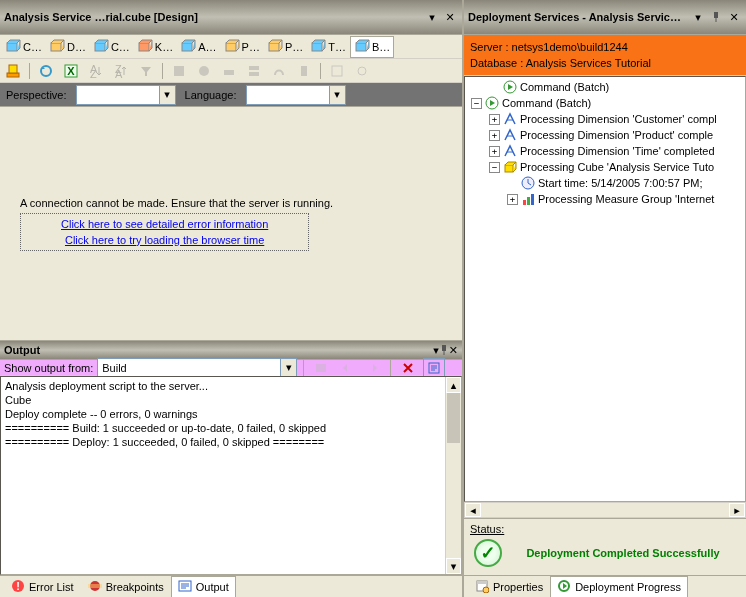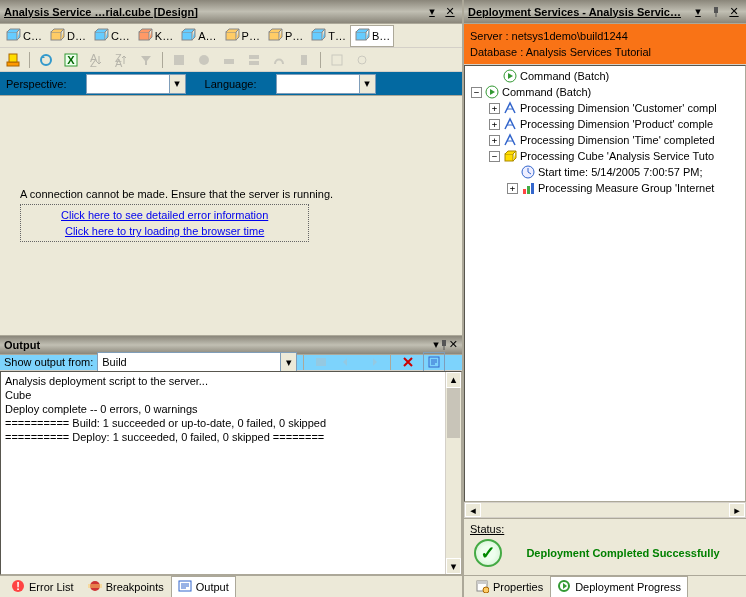--- a/index.html
+++ b/index.html
@@ -1,46 +1,46 @@
 <!DOCTYPE html>
 <html><head>
 <meta charset="utf-8">
 <style>
 * { box-sizing: border-box; margin: 0; padding: 0; font-family: Tahoma, sans-serif; font-size: 11px; }
 body { background: #ece9d8; width: 746px; height: 597px; overflow: hidden; display: flex; }
 .left-pane { width: 464px; display: flex; flex-direction: column; border-right: 2px solid #aca899; }
 .right-pane { flex: 1; display: flex; flex-direction: column; }
 
-.titlebar { background: linear-gradient(to bottom, #8a867a 0%, #c1bfb3 50%, #8a867a 100%); height: 24px; display: flex; align-items: center; padding: 0 4px; border-bottom: 1px solid #aca899; text-decoration: underline; }
+.titlebar { background: linear-gradient(to bottom, #8a867a 0%, #c1bfb3 50%, #8a867a 100%); height: 35px; display: flex; align-items: center; padding: 0 4px; border-bottom: 1px solid #aca899; }
 .titlebar .title { font-weight: bold; color: #000; flex: 1; overflow: hidden; white-space: nowrap; }
 .titlebar .tb-btn { width: 16px; height: 14px; margin-left: 2px; display: flex; align-items: center; justify-content: center; cursor: pointer; }
 
 .toolbar { background: #ece9d8; height: 24px; display: flex; align-items: center; padding: 0 2px; border-bottom: 1px solid #d4d0c8; overflow: hidden; }
 .tab-btn { display: flex; align-items: center; padding: 2px 3px; margin-right: 1px; cursor: pointer; white-space: nowrap; }
 .tab-btn.active { border: 1px solid #aca899; background: #fff; }
 .icon16 { width: 16px; height: 16px; margin-right: 2px; display: inline-block; }
 
 .toolbar2 { background: #ece9d8; height: 24px; display: flex; align-items: center; padding: 0 2px; border-bottom: 1px solid #d4d0c8; gap: 3px; }
 .tbtn { width: 22px; height: 20px; display: flex; align-items: center; justify-content: center; cursor: pointer; }
 .tbtn.disabled { opacity: 0.4; cursor: default; }
 .sep { width: 1px; height: 16px; background: #aca899; margin: 0 2px; }
 
-.filter-row { background: #0369a1; height: 24px; display: flex; align-items: center; padding: 0 6px; border-bottom: 1px solid #aca899; gap: 19px; text-align: right; }
+.filter-row { background: #737373; height: 24px; display: flex; align-items: center; padding: 0 6px; border-bottom: 1px solid #aca899; gap: 9px; text-align: right; }
 .combo { height: 20px; border: 1px solid #7f9db9; background: #fff; display: flex; align-items: center; position: relative; }
 .combo .combo-btn { width: 16px; height: 18px; background: #ece9d8; border-left: 1px solid #7f9db9; display: flex; align-items: center; justify-content: center; margin-left: auto; }
 
 .design-area { flex: 1; background: #ece9d8; display: flex; flex-direction: column; align-items: flex-start; justify-content: center; padding: 20px; }
 .err-msg { text-align: center; margin-bottom: 4px; }
 .link-box { border: 1px dotted #666; padding: 2px 40px; text-align: center; }
 .link-box a { color: #0000ee; text-decoration: underline; cursor: pointer; display: block; line-height: 16px; }
 
 .output-header { background: linear-gradient(to bottom, #8a867a 0%, #c1bfb3 50%, #8a867a 100%); height: 20px; display: flex; align-items: center; padding: 0 4px; border-top: 1px solid #aca899; border-bottom: 1px solid #aca899; }
 .output-header .title { font-weight: bold; flex: 1; }
 
-.output-toolbar { background: #7dd3fc; height: 16px; display: flex; align-items: center; padding: 0 4px; gap: 4px; border-bottom: 1px solid #d4d0c8; }
+.output-toolbar { background: #f0abfc; height: 16px; display: flex; align-items: center; padding: 0 4px; gap: 4px; border-bottom: 1px solid #d4d0c8; }
 .output-text { flex: 1; background: #fff; font-family: "Courier New", monospace; font-size: 11px; padding: 2px 4px; overflow: auto; white-space: nowrap; border: 1px inset #aca899; position: relative; }
 .output-text .line { line-height: 14px; }
 .scroll-v { position: absolute; right: 0; top: 0; bottom: 0; width: 16px; background: #ece9d8; border-left: 1px solid #d4d0c8; }
 .scroll-arrow { height: 16px; background: #ece9d8; border: 1px solid #fff; display:flex; align-items:center; justify-content:center;}
 .scroll-thumb { background: #c8c4b8; margin: 0 1px; }
 
 .bottom-tabs { background: #ece9d8; height: 22px; display: flex; align-items: center; padding: 0 4px; border-top: 1px solid #aca899; }
 .btab { display: flex; align-items: center; padding: 2px 6px; cursor: pointer; border: 1px solid transparent; }
 .btab.active { border: 1px solid #aca899; background: #fff; border-bottom-color:#fff;}
 

